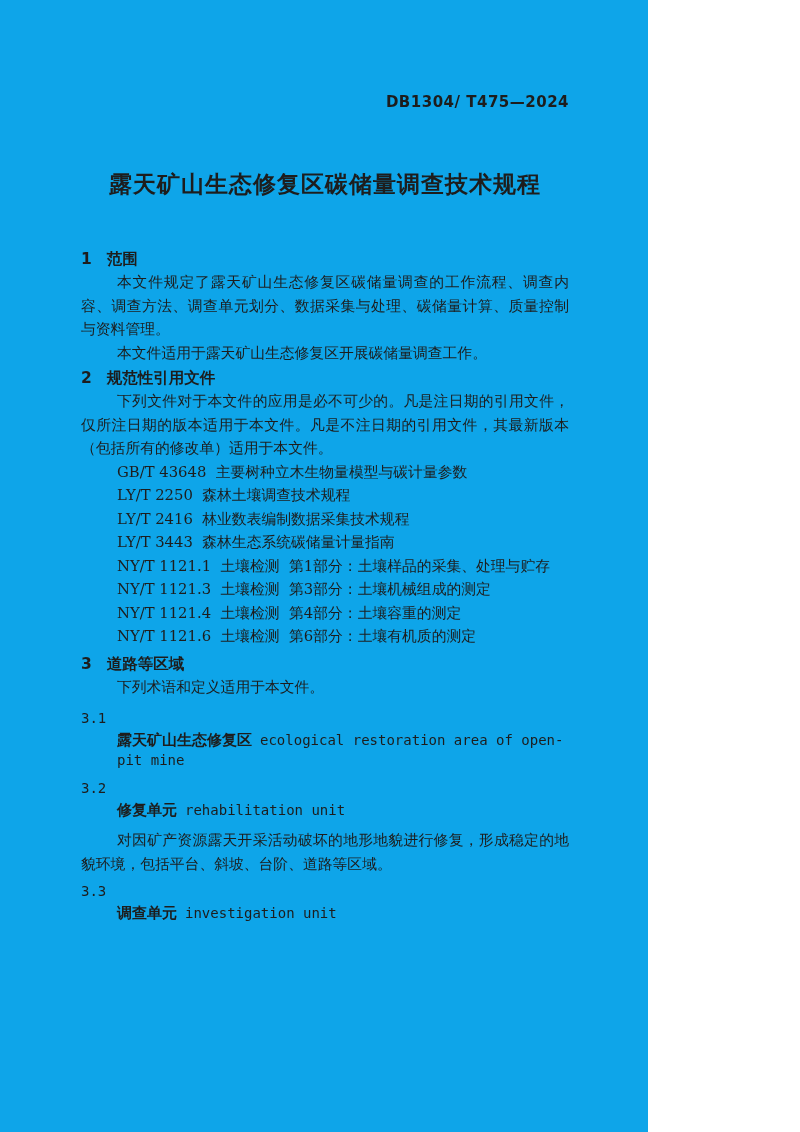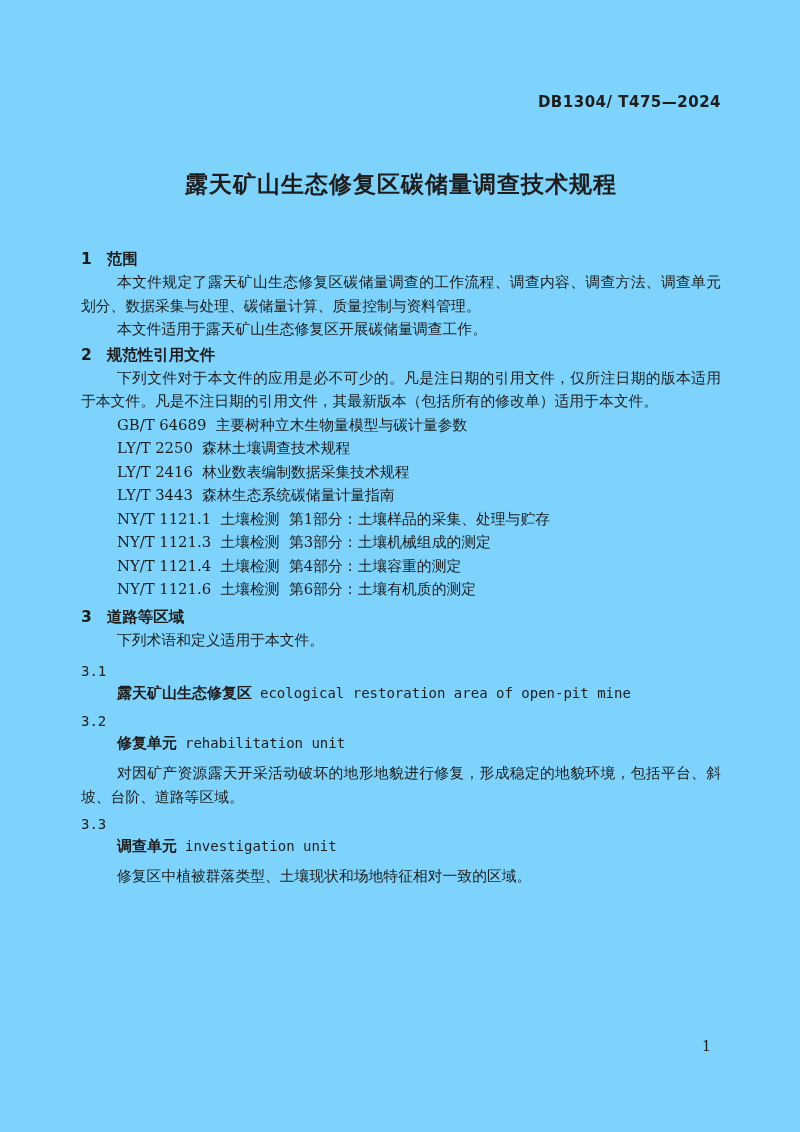--- a/index.html
+++ b/index.html
@@ -1,20 +1,20 @@
 <!DOCTYPE html>
 <html lang="zh"><head>
 <meta charset="utf-8">
 <style>
   html,body{margin:0;padding:0;background:#ffffff;}
   .page{
     position:relative;
-    width:800px;
+    width:648px;
     height:1132px;
-    background:#7dd3fc;
+    background:#0ea5e9;
     color:#1d1d1d;
     font-family:"DejaVu Serif","Liberation Serif",serif;
     font-size:14.8px;
     overflow:hidden;
     box-sizing:border-box;
   }
   .content{
     margin:0 79px 0 81px;
   }
   
@@ -118,21 +118,21 @@
       <span class="sec-num">1</span><span>范围</span>
     </div>
     <p class="body-para mt-para1">本文件规定了露天矿山生态修复区碳储量调查的工作流程、调查内容、调查方法、调查单元划分、数据采集与处理、碳储量计算、质量控制与资料管理。</p>
     <p class="body-para">本文件适用于露天矿山生态修复区开展碳储量调查工作。</p>
 
     <div class="sec-heading mt-sec2">
       <span class="sec-num">2</span><span>规范性引用文件</span>
     </div>
     <p class="body-para mt-intro2">下列文件对于本文件的应用是必不可少的。凡是注日期的引用文件，仅所注日期的版本适用于本文件。凡是不注日期的引用文件，其最新版本（包括所有的修改单）适用于本文件。</p>
     <div class="ref-list">
-      <div class="ref-line">GB/T 64689  主要树种立木生物量模型与碳计量参数</div>
+      <div class="ref-line">GB/T 43648  主要树种立木生物量模型与碳计量参数</div>
       <div class="ref-line">LY/T 2250  森林土壤调查技术规程</div>
       <div class="ref-line">LY/T 2416  林业数表编制数据采集技术规程</div>
       <div class="ref-line">LY/T 3443  森林生态系统碳储量计量指南</div>
       <div class="ref-line">NY/T 1121.1  土壤检测  第1部分：土壤样品的采集、处理与贮存</div>
       <div class="ref-line">NY/T 1121.3  土壤检测  第3部分：土壤机械组成的测定</div>
       <div class="ref-line">NY/T 1121.4  土壤检测  第4部分：土壤容重的测定</div>
       <div class="ref-line">NY/T 1121.6  土壤检测  第6部分：土壤有机质的测定</div>
     </div>
 
     <div class="sec-heading mt-sec3">
@@ -148,18 +148,17 @@
     <div class="clause-num mt-c32">3.2</div>
     <div class="term-line">
       <span class="term-zh">修复单元</span><span class="term-en">rehabilitation unit</span>
     </div>
     <p class="def-para">对因矿产资源露天开采活动破坏的地形地貌进行修复，形成稳定的地貌环境，包括平台、斜坡、台阶、道路等区域。</p>
 
     <div class="clause-num mt-c33">3.3</div>
     <div class="term-line">
       <span class="term-zh">调查单元</span><span class="term-en">investigation unit</span>
     </div>
-    <p class="def-para">修复区中植被群落类型、土壤现状和场地特征相对一致的区域。</p>
 
   </div>
 
   <div class="page-number">1</div>
 </div>
 
 </body></html>

